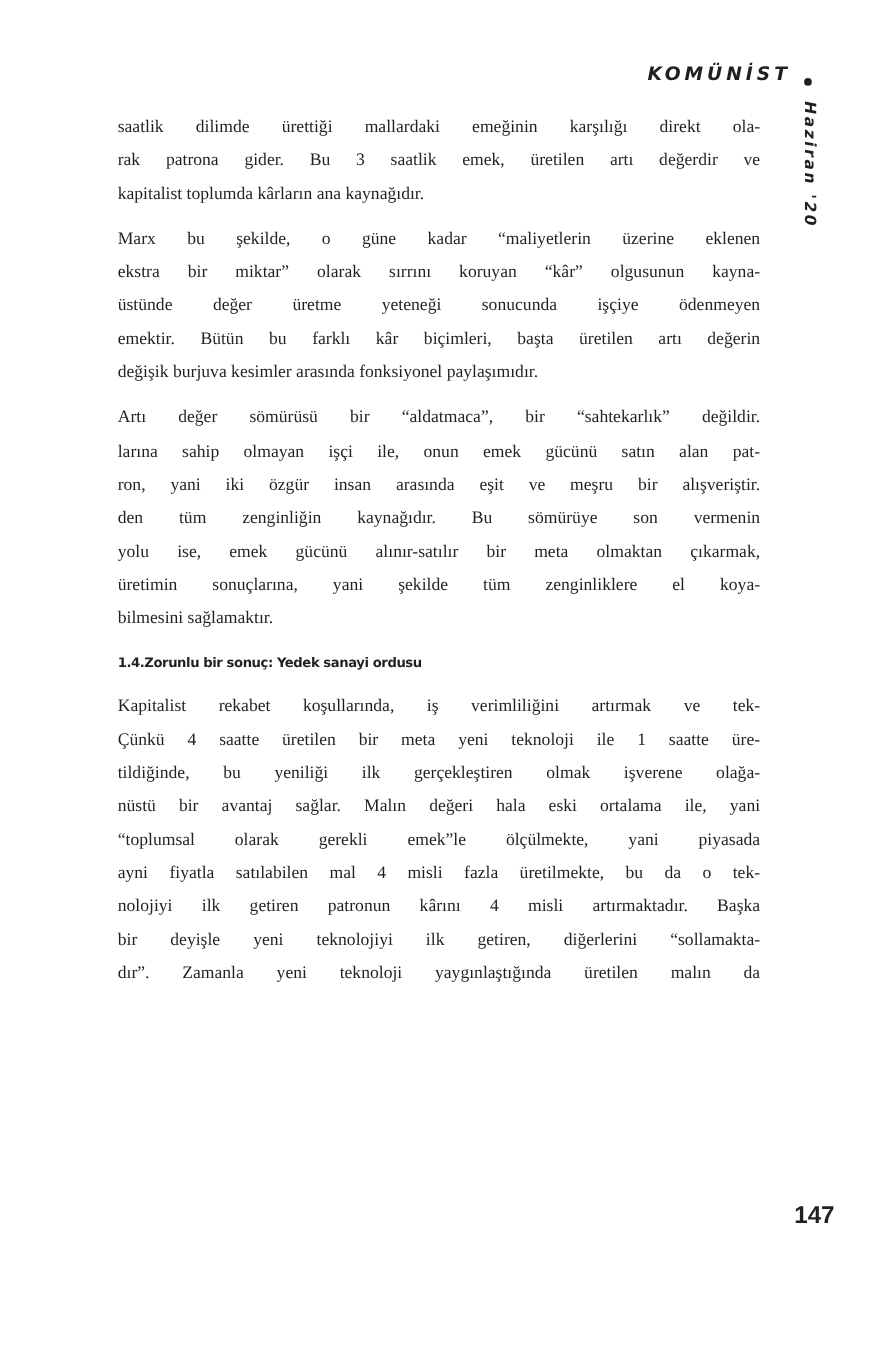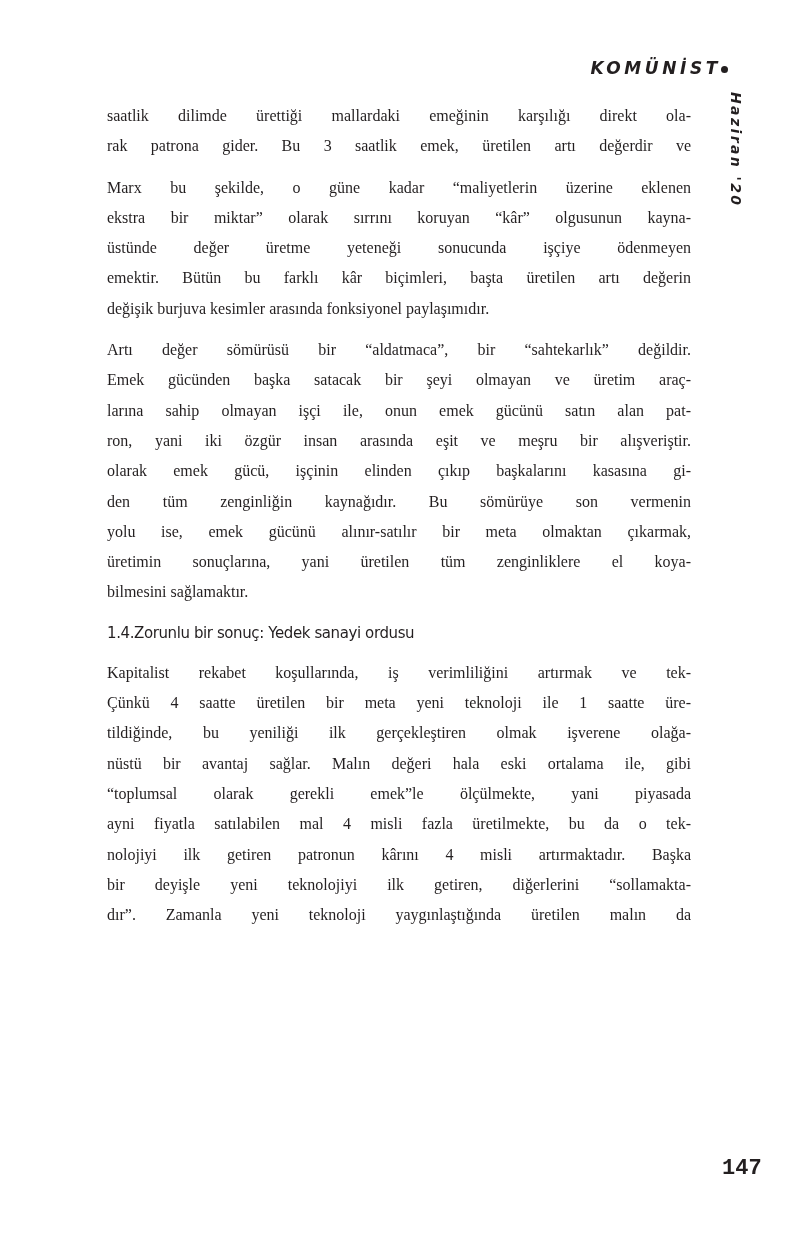--- a/index.html
+++ b/index.html
@@ -10,23 +10,24 @@
   body {
     width: 798px;
     height: 1241px;
     position: relative;
     overflow: hidden;
     color: #231f20;
   }
   .running-head {
     position: absolute;
     top: 58px;
-    right: 70px;
+    right: 60px;
     display: flex;
-    align-items: center;
+    align-items: flex-end;
+    gap: 12px;
   }
   .journal-name {
     font-family: "DejaVu Sans", sans-serif;
     font-weight: bold;
     font-style: italic;
     font-size: 17px;
     letter-spacing: 3.6px;
     color: #231f20;
   }
   .head-bullet {
@@ -66,82 +67,81 @@
     display: block;
     text-align: justify;
     text-align-last: justify;
     white-space: nowrap;
   }
   .para .line.last {
     text-align-last: left;
   }
   .section-heading {
     font-family: "DejaVu Sans", sans-serif;
-    font-weight: normal;
-    font-size: 15px;
+    font-weight: bold;
+    font-size: 12px;
     letter-spacing: -0.4px;
     margin: 12px 0 12px 0;
     line-height: 26px;
   }
   em.inline-italic {
     font-style: italic;
   }
   .page-number {
     position: absolute;
-    top: 1156px;
+    top: 1092px;
     left: 722px;
-    font-family: Liberation Mono, monospace;
+    font-family: Liberation Sans, sans-serif;
     font-weight: bold;
     font-size: 22px;
     color: #231f20;
   }
 </style>
 </head>
 <body>
 
 <div class="running-head">
   <span class="journal-name">KOMÜNİST</span>
   <span class="head-bullet"></span>
 </div>
 <div class="issue-date">Haziran '20</div>
 
 <div class="text-column">
 
   <p class="para">
     <span class="line">saatlik dilimde ürettiği mallardaki emeğinin karşılığı direkt ola-</span>
     <span class="line">rak patrona gider. Bu 3 saatlik emek, üretilen artı değerdir ve</span>
+    <span class="line last">kapitalist toplumda kârların ana kaynağıdır.</span>
   </p>
 
   <p class="para">
     <span class="line">Marx bu şekilde, o güne kadar “maliyetlerin üzerine eklenen</span>
     <span class="line">ekstra bir miktar” olarak sırrını koruyan “kâr” olgusunun kayna-</span>
     <span class="line">üstünde değer üretme yeteneği sonucunda işçiye ödenmeyen</span>
     <span class="line">emektir. Bütün bu farklı kâr biçimleri, başta üretilen artı değerin</span>
     <span class="line last">değişik burjuva kesimler arasında fonksiyonel paylaşımıdır.</span>
   </p>
 
   <p class="para">
     <span class="line">Artı değer sömürüsü bir “aldatmaca”, bir “sahtekarlık” değildir.</span>
-    <span class="line">Emek gücünden başka satacak bir şeyi olmayan ve üretim araç-</span>
     <span class="line">larına sahip olmayan işçi ile, onun emek gücünü satın alan pat-</span>
     <span class="line">ron, yani iki özgür insan arasında eşit ve meşru bir alışveriştir.</span>
-    <span class="line">olarak emek gücü, işçinin elinden çıkıp başkalarını kasasına gi-</span>
     <span class="line">den tüm zenginliğin kaynağıdır. Bu sömürüye son vermenin</span>
     <span class="line">yolu ise, emek gücünü alınır-satılır bir meta olmaktan çıkarmak,</span>
-    <span class="line">üretimin sonuçlarına, yani üretilen tüm zenginliklere el koya-</span>
+    <span class="line">üretimin sonuçlarına, yani şekilde tüm zenginliklere el koya-</span>
     <span class="line last">bilmesini sağlamaktır.</span>
   </p>
 
   <h2 class="section-heading">1.4.Zorunlu bir sonuç: Yedek sanayi ordusu</h2>
 
   <p class="para">
     <span class="line">Kapitalist rekabet koşullarında, iş verimliliğini artırmak ve tek-</span>
     <span class="line">Çünkü 4 saatte üretilen bir meta yeni teknoloji ile 1 saatte üre-</span>
     <span class="line">tildiğinde, bu yeniliği ilk gerçekleştiren olmak işverene olağa-</span>
-    <span class="line">nüstü bir avantaj sağlar. Malın değeri hala eski ortalama ile, gibi</span>
+    <span class="line">nüstü bir avantaj sağlar. Malın değeri hala eski ortalama ile, yani</span>
     <span class="line">“toplumsal olarak gerekli emek”le ölçülmekte, yani piyasada</span>
     <span class="line">ayni fiyatla satılabilen mal 4 misli fazla üretilmekte, bu da o tek-</span>
     <span class="line">nolojiyi ilk getiren patronun kârını 4 misli artırmaktadır. Başka</span>
     <span class="line">bir deyişle yeni teknolojiyi ilk getiren, diğerlerini “sollamakta-</span>
     <span class="line">dır”. Zamanla yeni teknoloji yaygınlaştığında üretilen malın da</span>
   </p>
 
 </div>
 
 <div class="page-number">147</div>

